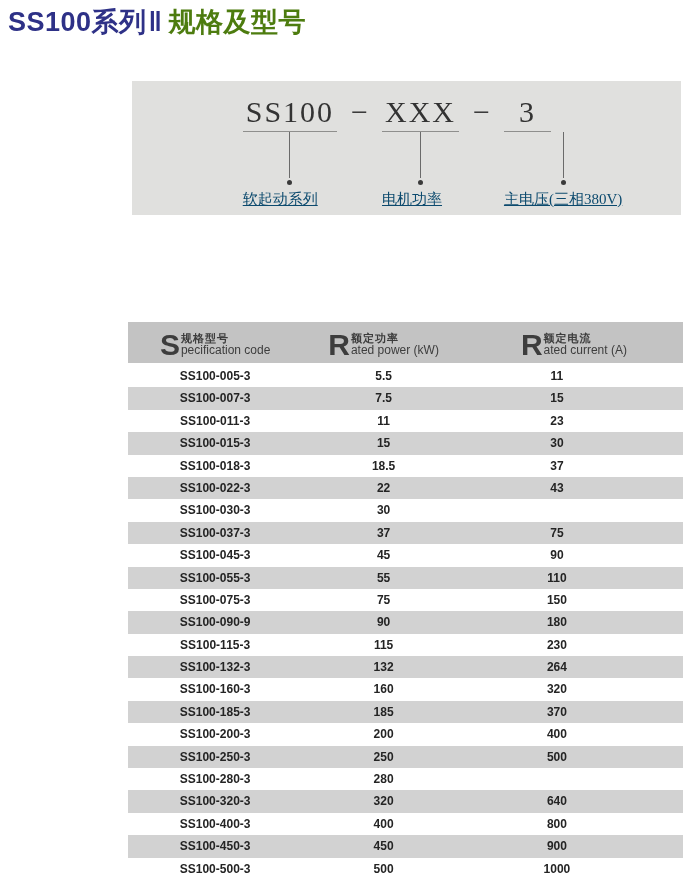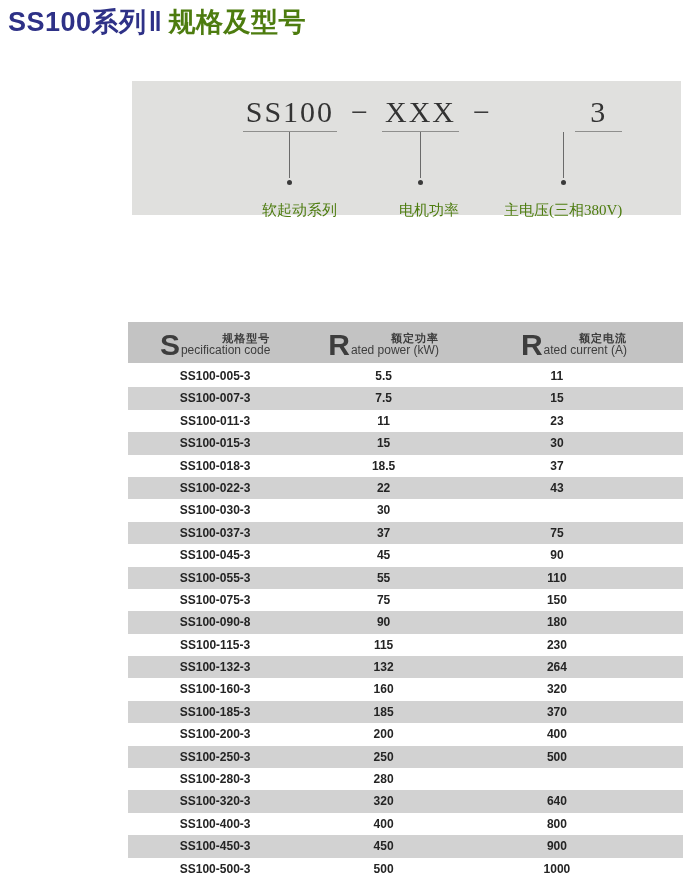--- a/index.html
+++ b/index.html
@@ -33,42 +33,43 @@
   }
   .formula-row {
     display: flex;
     justify-content: center;
     align-items: flex-start;
     padding-top: 16px;
     margin-left: 52px;
     font-family: "Liberation Serif", "DejaVu Serif", serif;
     color: #333333;
   }
-  .seg { text-align: right; }
+  .seg { text-align: left; }
   .seg-code {
     display: inline-block;
     font-size: 30px;
     line-height: 30px;
     letter-spacing: 2px;
     border-bottom: 1px solid #8f8f8d;
     padding: 0 3px 4px 3px;
   }
   .seg-voltage .seg-code { padding: 0 15px 4px 15px; }
   .dash {
     font-size: 30px;
     line-height: 30px;
     margin: 0 14px;
   }
   .seg-line { width: 1px; height: 46px; background: #6a6a6a; margin: 0 auto; }
   .seg-dot  { width: 5px; height: 5px; border-radius: 50%; background: #3a3a3a; margin: 2px auto 0; }
   .seg-label {
     font-size: 15px;
-    margin-top: 16px;
+    margin-top: 5px;
     white-space: nowrap;
-    color: #4d7c0f;
+    color: #0c4a6e;
+    text-decoration: underline;
   }
 
   
   .spec-table {
     position: absolute;
     left: 128px; top: 322px;
     width: 555px;
   }
   .thead {
     display: flex;
@@ -80,21 +81,21 @@
     align-items: flex-end;
     justify-content: center;
     padding-bottom: 7px;
     color: #3d3d3d;
   }
   .c1 { width: 31.4%; }
   .c2 { width: 29.3%; }
   .c3 { width: 39.3%; }
   .hdr-initial { font-size: 30px; line-height: 23px; font-weight: bold; }
   .hdr-stack { display: flex; flex-direction: column; text-align: left; margin-left: 1px; }
-  .hdr-cn { font-size: 11px; line-height: 12px; font-weight: bold; letter-spacing: 1px; text-align: right; }
+  .hdr-cn { font-size: 11px; line-height: 12px; font-weight: bold; letter-spacing: 1px; }
   .hdr-en { font-size: 12px; line-height: 12px; }
 
   .tbody { margin-top: 2px; }
   .trow { display: flex; height: 22.4px; }
   .trow:nth-child(even) { background: #d2d2d2; }
   .tcell {
     line-height: 22.4px;
     text-align: center;
     font-size: 12px;
     font-weight: bold;
@@ -213,21 +214,21 @@
         <div class="tcell c1">SS100-055-3</div>
         <div class="tcell c2">55</div>
         <div class="tcell c3">110</div>
       </div>
       <div class="trow">
         <div class="tcell c1">SS100-075-3</div>
         <div class="tcell c2">75</div>
         <div class="tcell c3">150</div>
       </div>
       <div class="trow">
-        <div class="tcell c1">SS100-090-8</div>
+        <div class="tcell c1">SS100-090-9</div>
         <div class="tcell c2">90</div>
         <div class="tcell c3">180</div>
       </div>
       <div class="trow">
         <div class="tcell c1">SS100-115-3</div>
         <div class="tcell c2">115</div>
         <div class="tcell c3">230</div>
       </div>
       <div class="trow">
         <div class="tcell c1">SS100-132-3</div>

